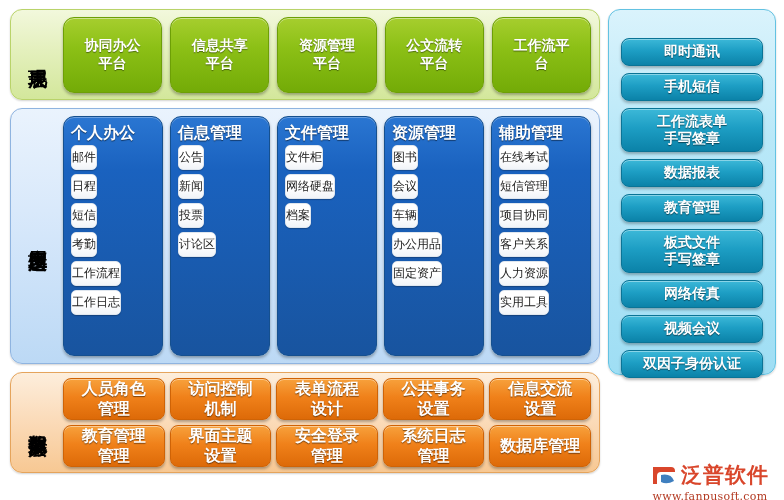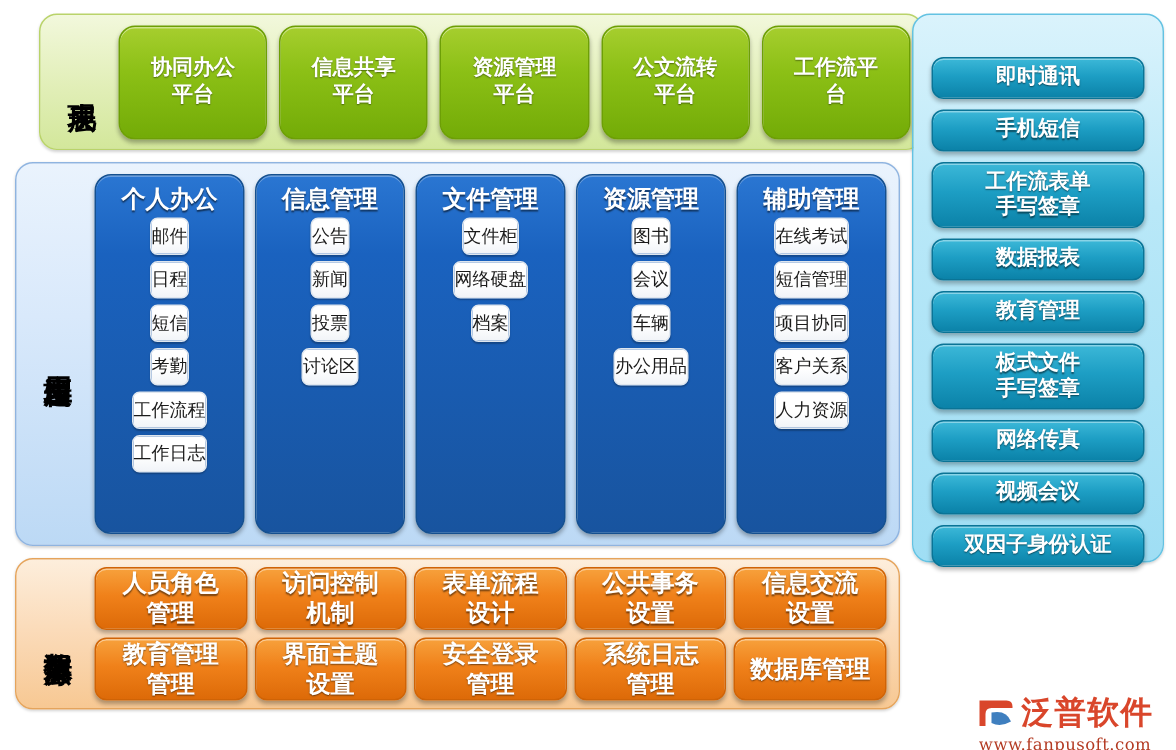--- a/index.html
+++ b/index.html
@@ -17,21 +17,21 @@
     font-weight:bold;
     color:#000;
     letter-spacing:1px;
     text-align:center;
     line-height:1.02;
     display:flex;align-items:center;justify-content:center;
   }
 
   
   #green-layer{
-    position:absolute;left:26px;top:9px;width:590px;height:91px;
+    position:absolute;left:10px;top:9px;width:590px;height:91px;
     border:1px solid #b9d36a;border-radius:12px;
     background:linear-gradient(to bottom,#f2f8dc 0%,#e4f0bd 45%,#d3e79b 100%);
     box-shadow:0 1px 2px rgba(0,0,0,.18);
     box-sizing:border-box;
     display:flex;align-items:center;
   }
   #green-layer .vlabel{width:46px;height:78px;font-size:19px;margin-left:4px;}
   .green-items{display:flex;flex:1;gap:8px;padding:0 8px 0 2px;}
   .green-btn{
     flex:1;height:76px;border-radius:11px;
@@ -53,21 +53,21 @@
     box-sizing:border-box;display:flex;align-items:center;
   }
   #blue-layer .vlabel{width:46px;height:150px;font-size:19px;margin-left:4px;}
   .blue-cols{display:flex;flex:1;gap:7px;padding:0 8px 0 2px;}
   .blue-col{
     flex:1;height:240px;border-radius:11px;
     background:linear-gradient(to bottom,#2a76d2 0%,#1a62bf 22%,#18549f 100%);
     border:1px solid #15508f;
     box-shadow:inset 0 1px 0 rgba(255,255,255,.3),0 2px 3px rgba(0,0,0,.3);
     box-sizing:border-box;padding:3px 7px 0 7px;
-    display:flex;flex-direction:column;align-items:center;
+    display:flex;flex-direction:column;align-items:flex-start;
   }
   .blue-col-title{
     color:#fff;font-weight:bold;font-size:16px;text-align:center;
     height:25px;line-height:25px;text-shadow:0 1px 1px rgba(0,0,0,.55);
   }
   .blue-item{
     height:25px;margin-bottom:4px;border-radius:5px;
     background:linear-gradient(to bottom,#ffffff 0%,#ffffff 55%,#f1f4f8 100%);
     border:1px solid #dfe6ee;
     box-shadow:0 1px 1px rgba(0,0,0,.25);
@@ -188,29 +188,31 @@
         <div class="blue-item">网络硬盘</div>
         <div class="blue-item">档案</div>
       </div>
 
       <div class="blue-col">
         <div class="blue-col-title">资源管理</div>
         <div class="blue-item">图书</div>
         <div class="blue-item">会议</div>
         <div class="blue-item">车辆</div>
         <div class="blue-item">办公用品</div>
+        <div class="blue-item">固定资产</div>
       </div>
 
       <div class="blue-col">
         <div class="blue-col-title">辅助管理</div>
         <div class="blue-item">在线考试</div>
         <div class="blue-item">短信管理</div>
         <div class="blue-item">项目协同</div>
         <div class="blue-item">客户关系</div>
         <div class="blue-item">人力资源</div>
+        <div class="blue-item">实用工具</div>
       </div>
 
     </div>
   </div>
 
   <div id="orange-layer">
     <div class="vlabel">数据服务层</div>
     <div class="orange-grid">
       <div class="orange-btn">人员角色
 管理</div>

